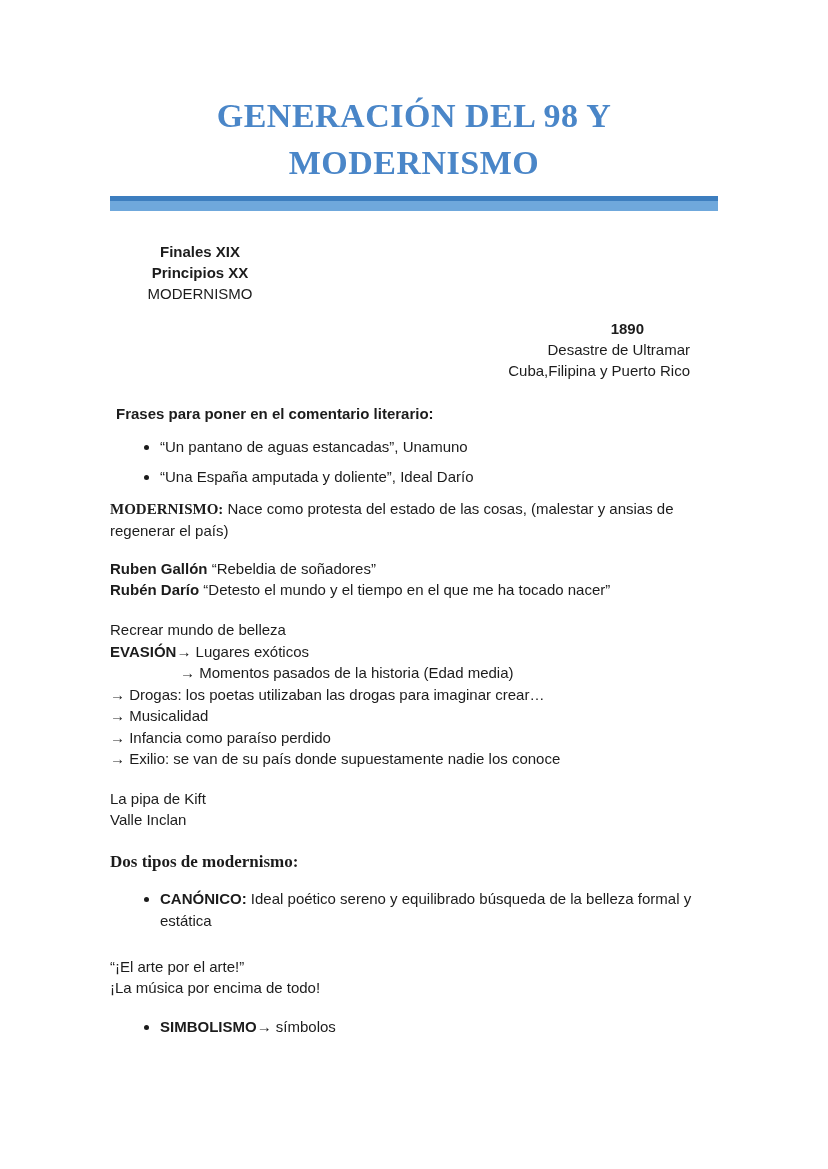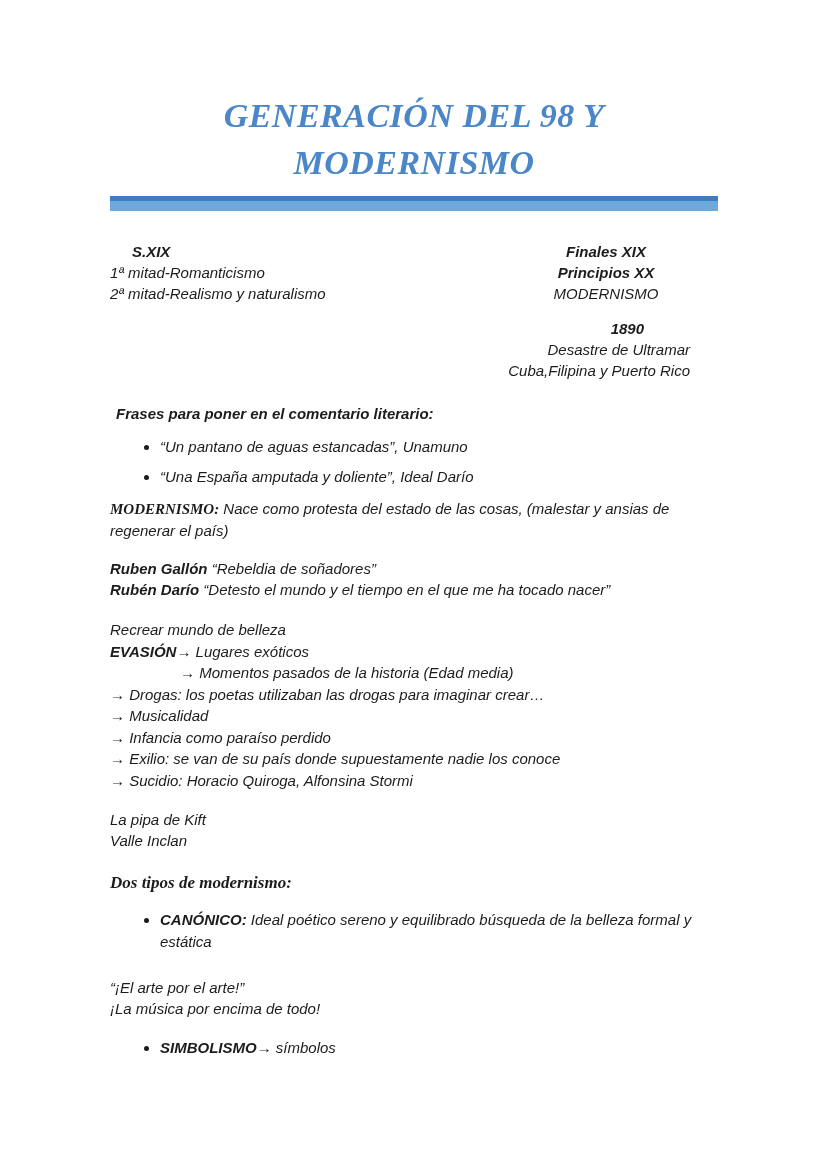--- a/index.html
+++ b/index.html
@@ -8,21 +8,20 @@
     width: 728px;
     height: 1169px;
     margin: 0 auto;
     background: #ffffff;
     font-family: "Liberation Sans", sans-serif;
     font-size: 15px;
     color: #1c1c1c;
     padding: 0 60px;
     position: relative;
     overflow: hidden;
-    font-style: italic;
   }
   .bold { font-weight: 700; }
   .serif-bold { font-family: "Liberation Serif", serif; font-weight: 700; }
 
   .title {
     margin-top: 92px;
     font-family: "Liberation Serif", serif;
     font-weight: 700;
     font-size: 34px;
     line-height: 47px;
@@ -75,25 +74,20 @@
 <div class="page">
 
   <h1 class="title">
     <span class="title-line">GENERACIÓN DEL 98 Y</span>
     <span class="title-line">MODERNISMO</span>
   </h1>
 
   <div class="divider"></div>
 
   <div class="timeline">
-    <div class="tl-col2">
-      <div class="bold tl-header">S.XIX</div>
-      <div>1ª mitad-Romanticismo</div>
-      <div>2ª mitad-Realismo y naturalismo</div>
-    </div>
     <div class="tl-col3">
       <div class="bold">Finales XIX</div>
       <div class="bold">Principios XX</div>
       <div>MODERNISMO</div>
     </div>
   </div>
 
   <div class="event">
     <div class="event-year">1890</div>
     <div>Desastre de Ultramar</div>
@@ -115,21 +109,20 @@
   </div>
 
   <div class="evasion-block">
     <div>Recrear mundo de belleza</div>
     <div><span class="bold">EVASIÓN</span><span>→ Lugares exóticos</span></div>
     <div class="evasion-indent">→ Momentos pasados de la historia (Edad media)</div>
     <div>→ Drogas: los poetas utilizaban las drogas para imaginar crear…</div>
     <div>→ Musicalidad</div>
     <div>→ Infancia como paraíso perdido</div>
     <div>→ Exilio: se van de su país donde supuestamente nadie los conoce</div>
-    <div>→ Sucidio: Horacio Quiroga, Alfonsina Stormi</div>
   </div>
 
   <div class="refs-block">
     <div>La pipa de Kift</div>
     <div>Valle Inclan</div>
   </div>
 
   <div class="tipos-heading">Dos tipos de modernismo:</div>
 
   <ul class="bullets tipos">

